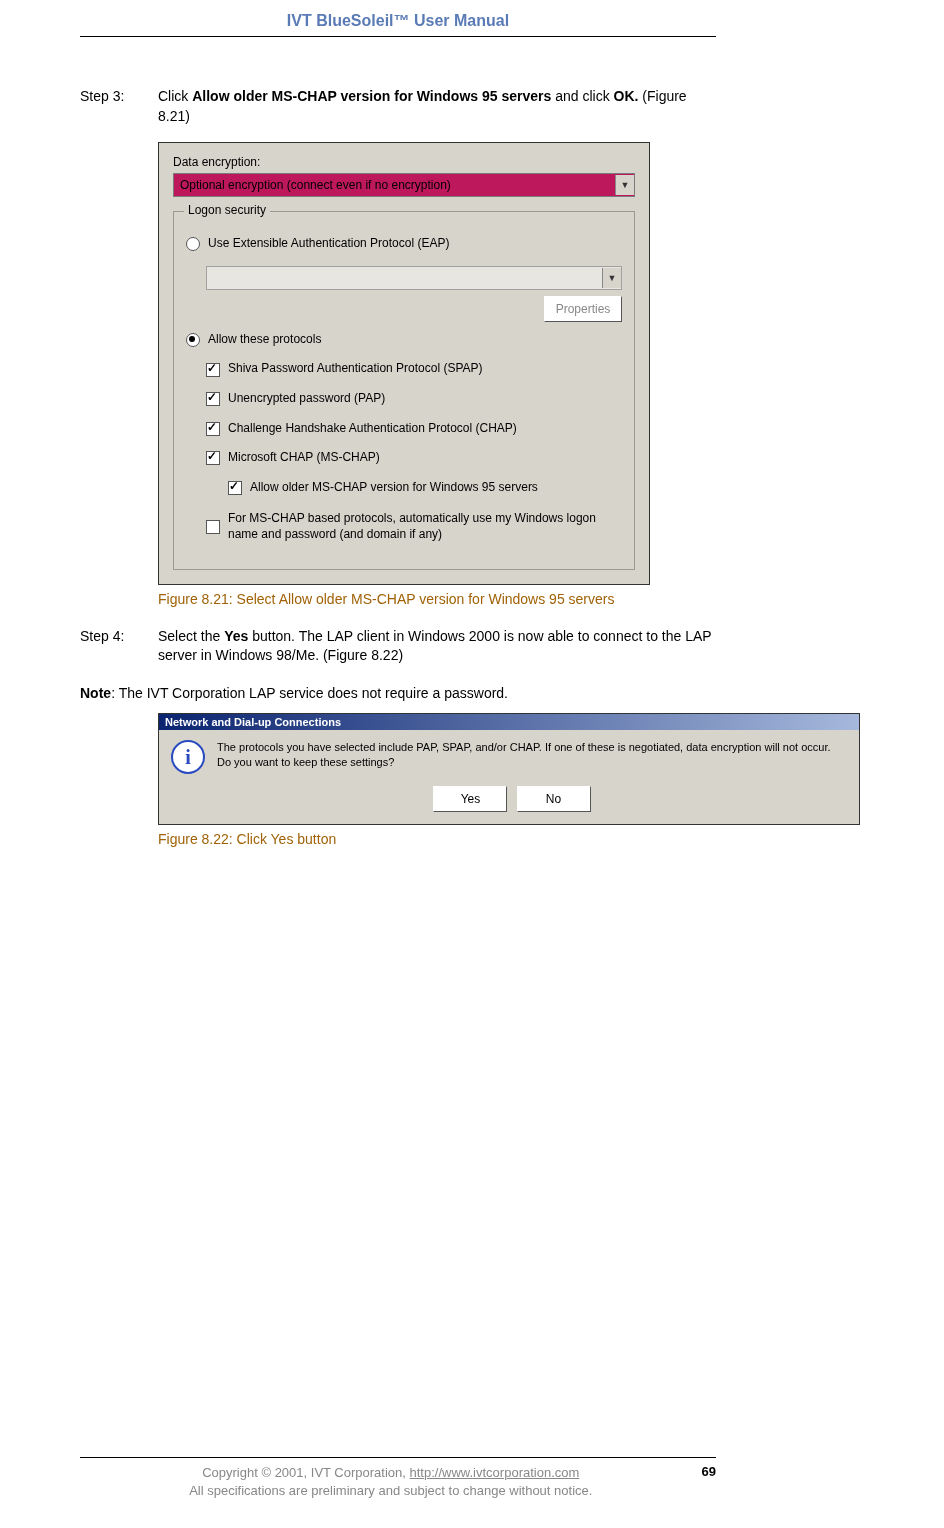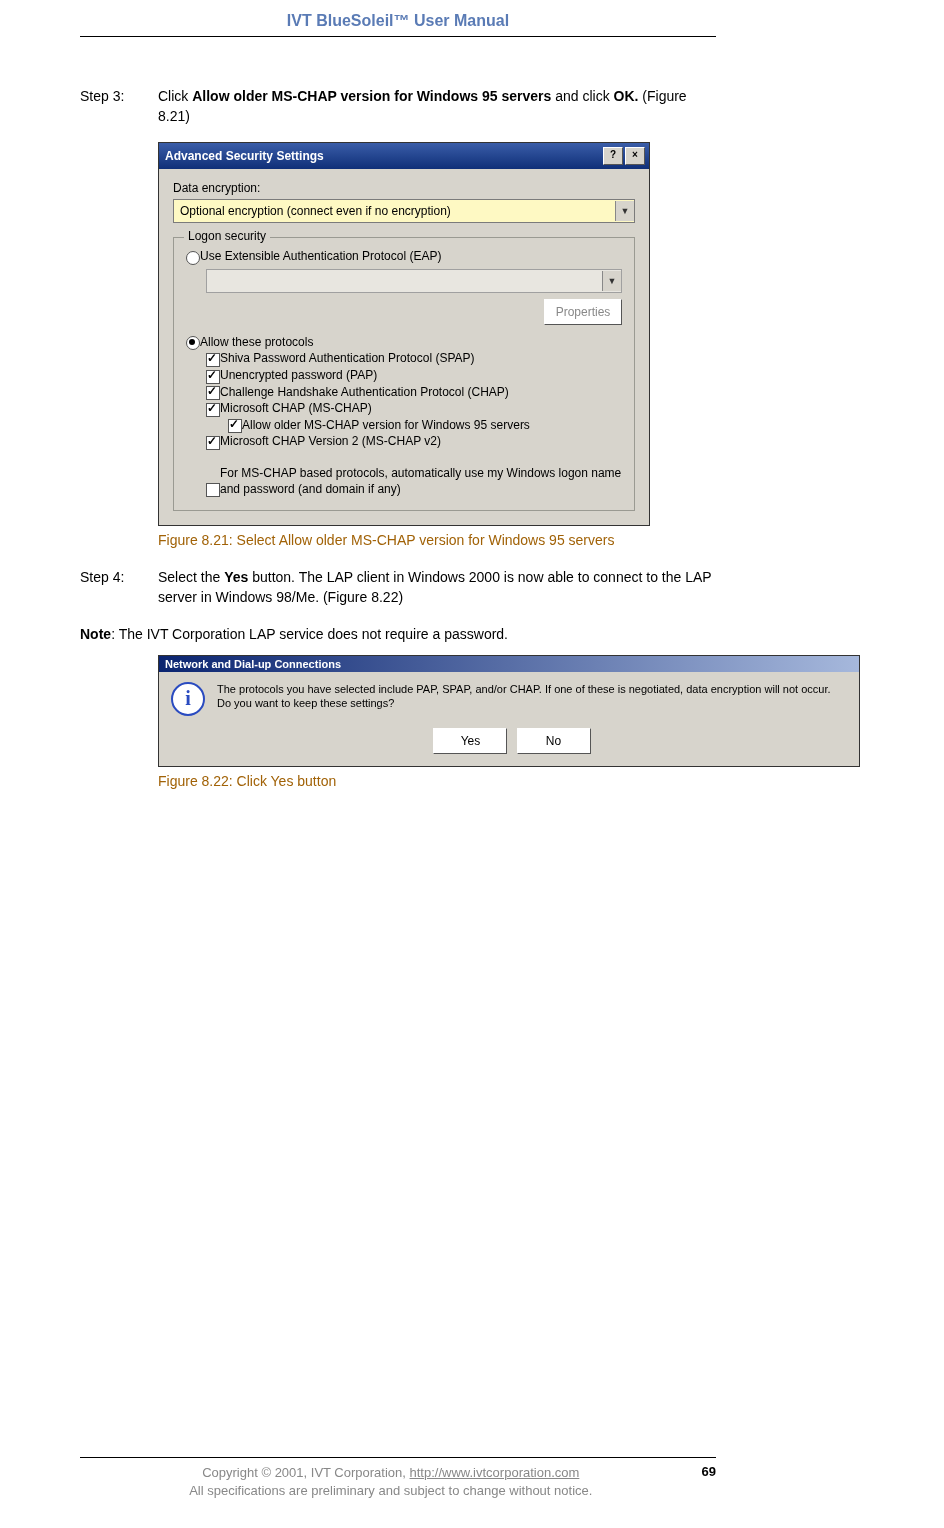--- a/index.html
+++ b/index.html
@@ -76,21 +76,21 @@
     font-weight: bold;
     text-align: center;
     line-height: 14px;
     color: #000;
   }
   .dlg-body { padding: 12px 14px 14px 14px; border-radius: 17px; }
   .dlg-label { margin-bottom: 4px; }
   .combo {
     display: flex;
     border: 1px solid #7b7b7b;
-    background: #fef9c3;
+    background: #be185d;
     height: 22px;
     align-items: center;
     margin-bottom: 14px;
   }
   .combo-text { flex:1; padding: 0 6px; font-size:12px;}
   .combo-btn {
     width: 18px; height: 20px;
     background: #d7d4cc;
     border-left:1px solid #888;
     display:flex;align-items:center;justify-content:center;
@@ -103,22 +103,23 @@
   }
   .groupbox-legend {
     position: absolute;
     top: -9px; left: 10px;
     background: #d7d4cc;
     padding: 0 4px;
     font-size: 12px;
   }
   .radio-row, .check-row {
     display: flex;
-    align-items: flex-end;
-    margin: 1px 0;
+    align-items: center;
+    margin: 14px 0;
+    gap: 8px;
     line-height: 1.3;
   }
   .radio {
     width: 12px; height: 12px;
     border: 1px solid #555; border-radius: 50%;
     background: #fff;
     position: relative;
     flex-shrink:0;
     margin-top:1px;
   }
@@ -211,25 +212,20 @@
   <div class="hr"></div>
 
   <div class="step-row">
     <div class="step-label">Step 3:</div>
     <div class="step-body">
       <span>Click </span><span class="bold">Allow older MS-CHAP version for Windows 95 servers</span><span> and click </span><span class="bold">OK.</span><span> (Figure 8.21)</span>
     </div>
   </div>
 
   <div class="win-dialog">
-    <div class="titlebar">
-      <span class="titlebar-text">Advanced Security Settings</span>
-      <span class="titlebar-btn">?</span>
-      <span class="titlebar-btn">×</span>
-    </div>
     <div class="dlg-body">
       <div class="dlg-label">Data encryption:</div>
       <div class="combo">
         <div class="combo-text">Optional encryption (connect even if no encryption)</div>
         <div class="combo-btn">▼</div>
       </div>
 
       <div class="groupbox">
         <div class="groupbox-legend">Logon security</div>
 
@@ -264,24 +260,20 @@
             <span>Challenge Handshake Authentication Protocol (CHAP)</span>
           </div>
           <div class="check-row">
             <span class="check sel"></span>
             <span>Microsoft CHAP (MS-CHAP)</span>
           </div>
           <div class="check-row protocol-sub">
             <span class="check sel"></span>
             <span>Allow older MS-CHAP version for Windows 95 servers</span>
           </div>
-          <div class="check-row">
-            <span class="check sel"></span>
-            <span>Microsoft CHAP Version 2 (MS-CHAP v2)</span>
-          </div>
           <div class="check-row" style="margin-top:16px;">
             <span class="check"></span>
             <span>For MS-CHAP based protocols, automatically use my Windows logon name and password (and domain if any)</span>
           </div>
         </div>
       </div>
 
     </div>
   </div>
 

